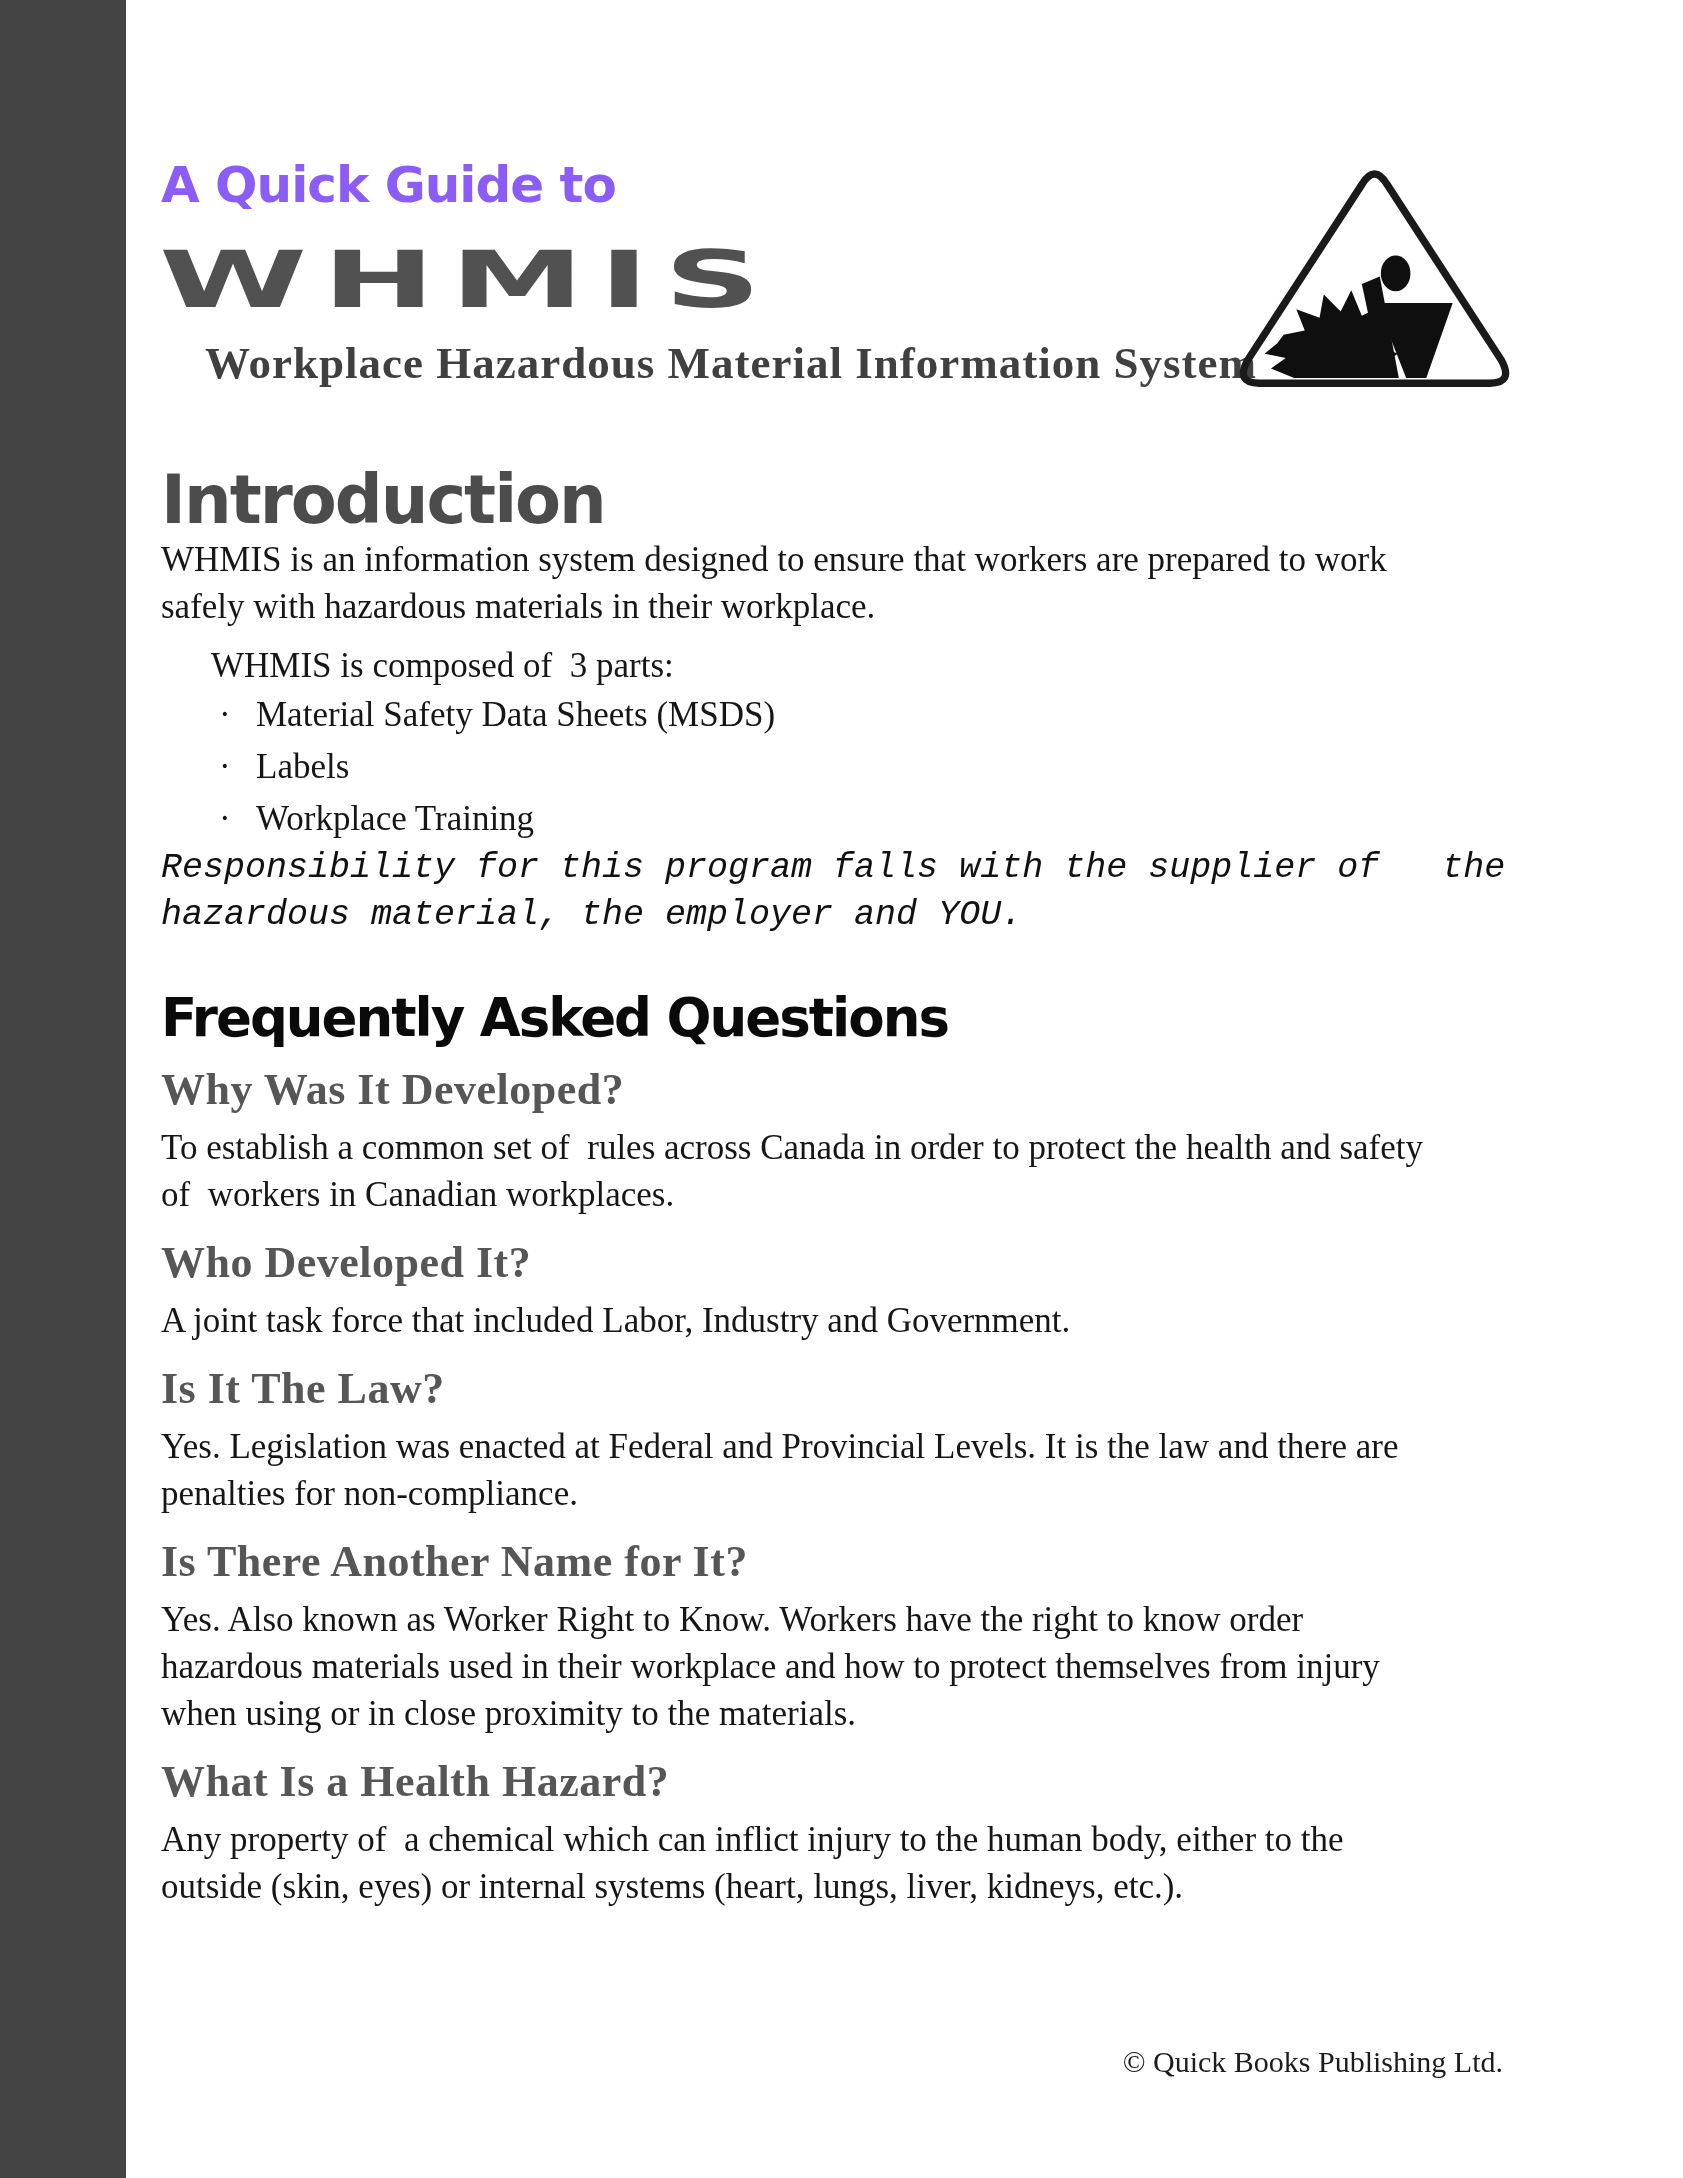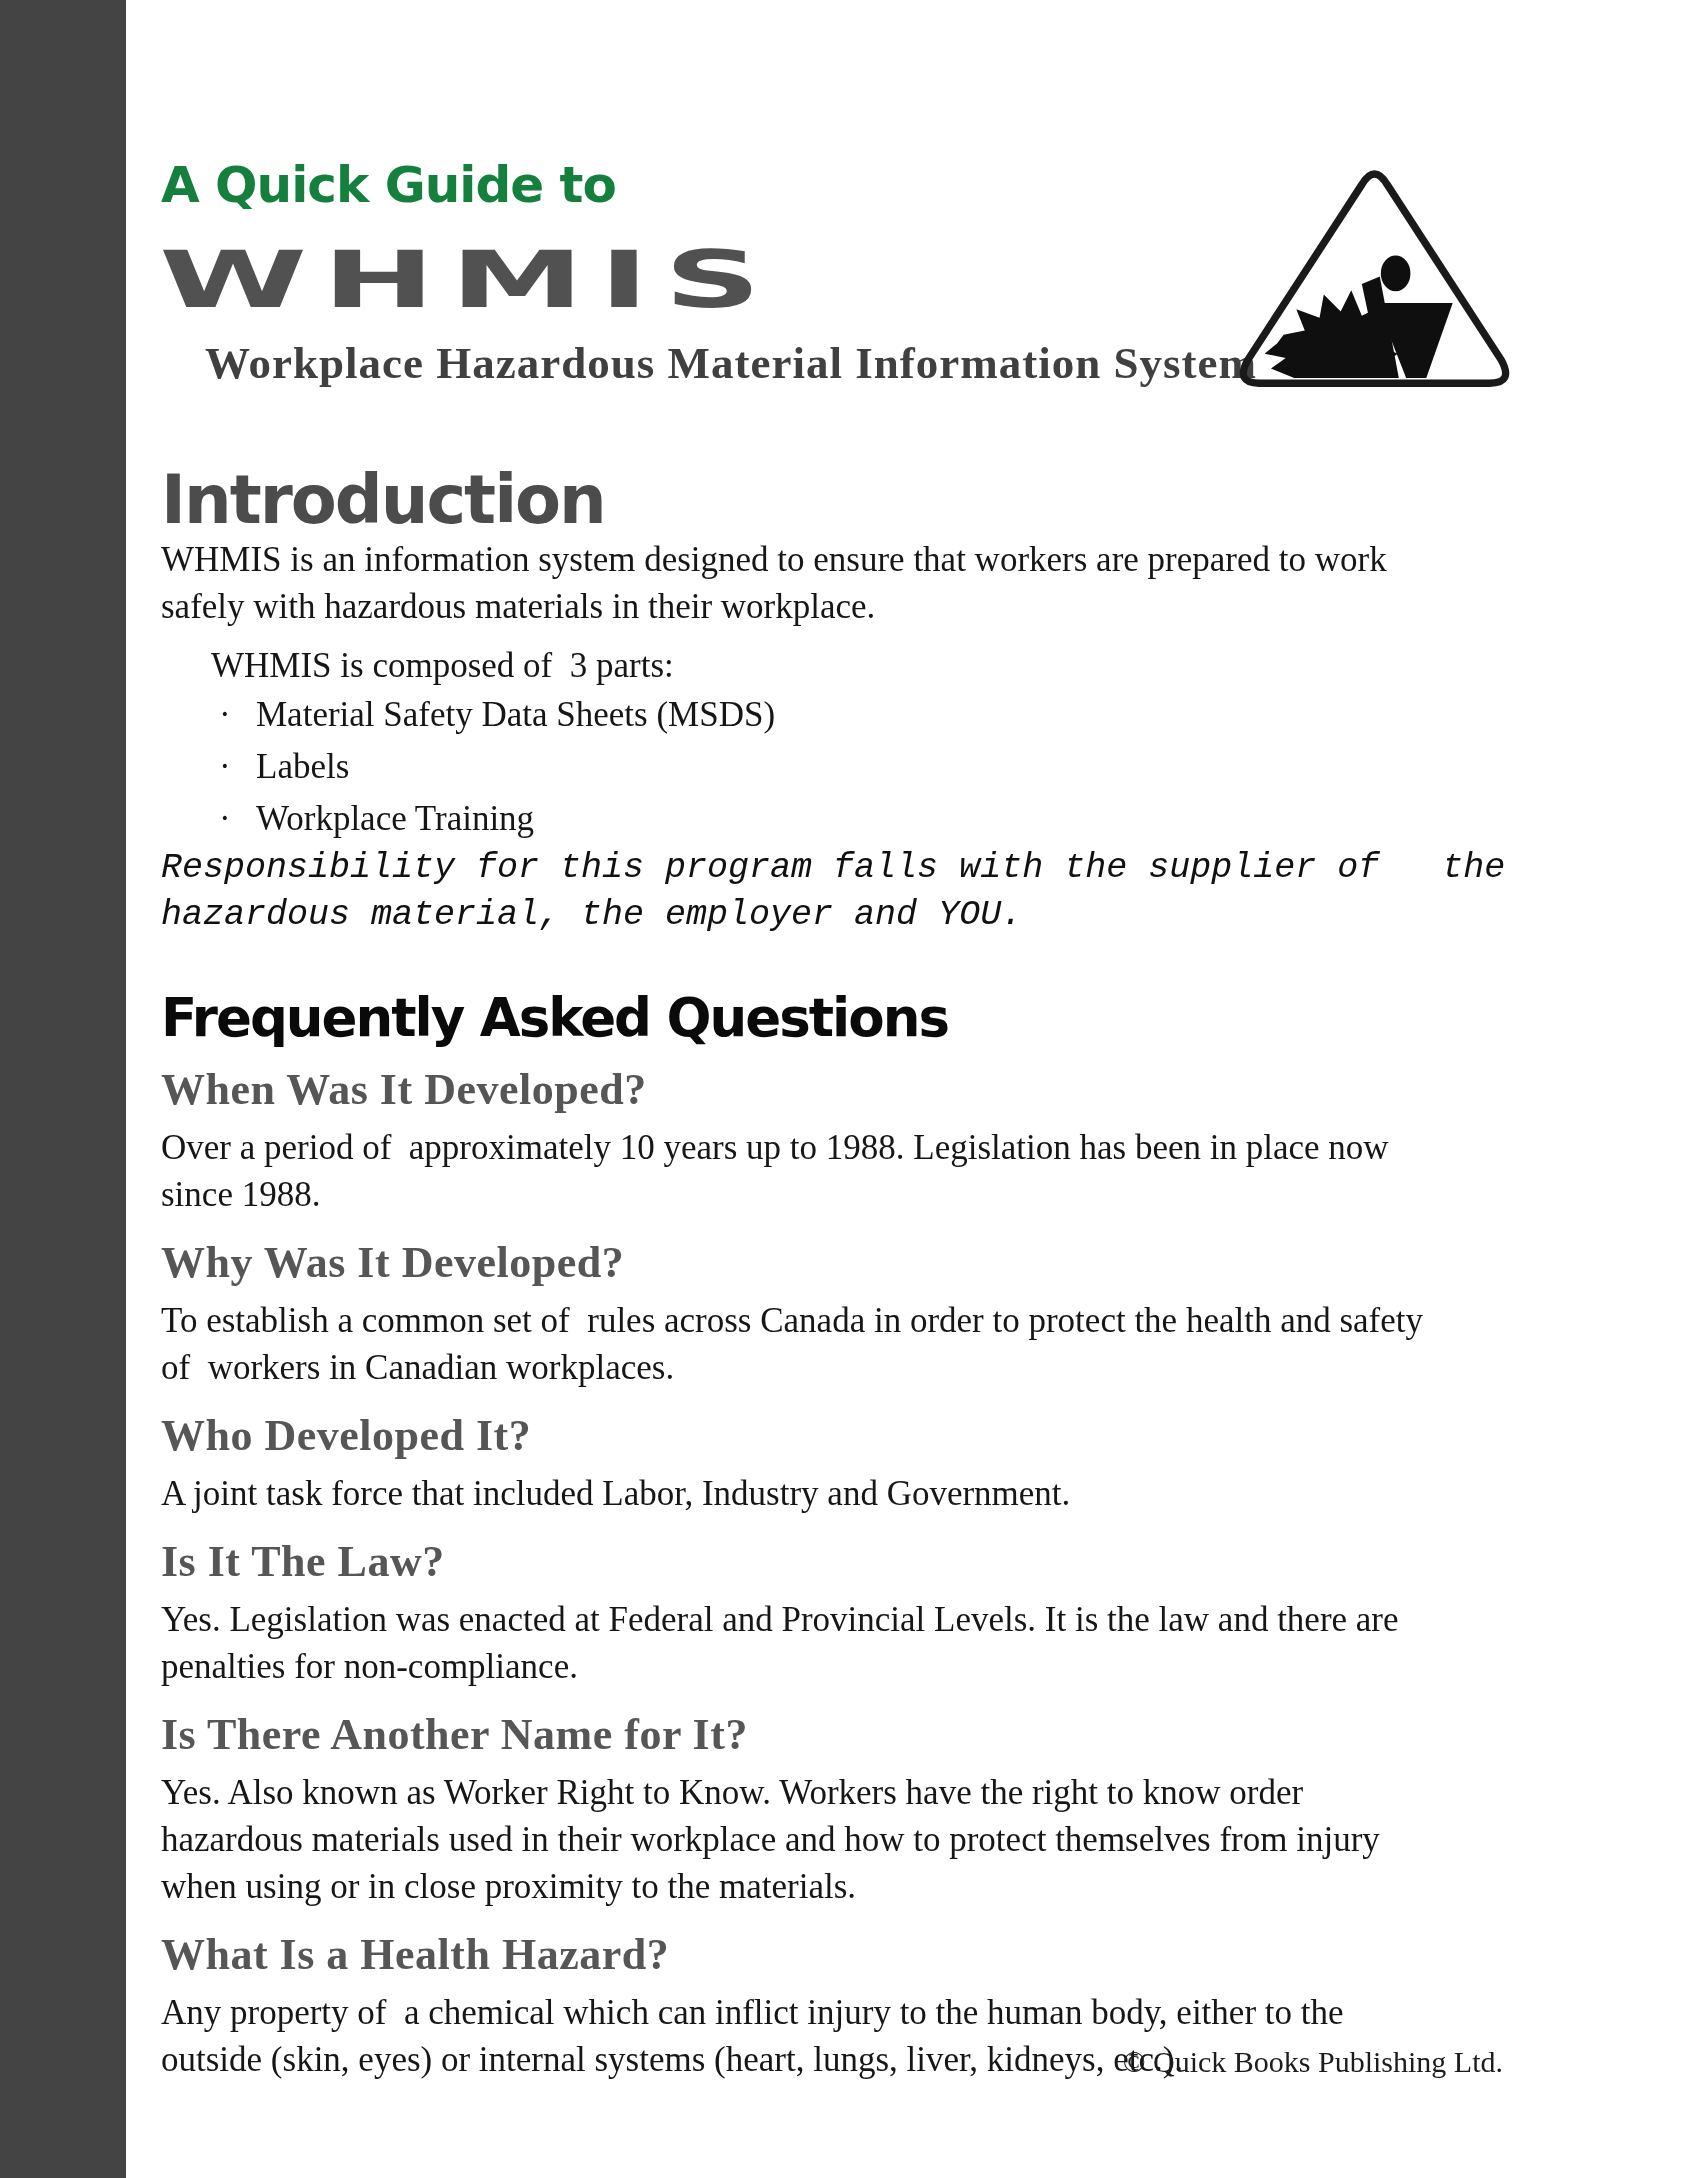--- a/index.html
+++ b/index.html
@@ -6,21 +6,21 @@
   body{
     width:1683px;height:2178px;position:relative;background:#ffffff;
     font-family:"Liberation Serif",serif;overflow:hidden;
   }
   .sidebar{
     position:absolute;left:0;top:0;width:126px;height:2178px;background:#444444;
   }
   .eyebrow{
     position:absolute;left:161px;top:156px;
     font-family:"DejaVu Sans",sans-serif;font-weight:bold;font-size:50px;
-    letter-spacing:-1px;color:#15803d;white-space:nowrap;
+    letter-spacing:-1px;color:#8b5cf6;white-space:nowrap;
   }
   .whmis{
     position:absolute;left:159px;top:241px;
     font-family:"DejaVu Sans",sans-serif;font-weight:bold;font-size:79px;
     color:#515151;letter-spacing:9px;transform:scaleX(1.70);transform-origin:left top;
     white-space:nowrap;line-height:79px;
   }
   .subtitle{
     position:absolute;left:161px;top:337px;
     font-family:"Liberation Serif",serif;font-weight:bold;font-size:45px;
@@ -97,27 +97,20 @@
       <div class="bullet-row"><span class="bullet-dot">·</span><span>Labels</span></div>
       <div class="bullet-row"><span class="bullet-dot">·</span><span>Workplace Training</span></div>
     </div>
 
   <div class="note">Responsibility for this program falls with the supplier of   the hazardous material, the employer and YOU.</div>
 
   <h2 class="h-faq">Frequently Asked Questions</h2>
 
   <div id="faq-sections">
       <div class="faq-section">
-        <h3 class="faq-question">When Was It Developed?</h3>
-        <div class="answer">
-          <div class="body-line">Over a period of  approximately 10 years up to 1988. Legislation has been in place now</div>
-          <div class="body-line">since 1988.</div>
-        </div>
-      </div>
-      <div class="faq-section">
         <h3 class="faq-question">Why Was It Developed?</h3>
         <div class="answer">
           <div class="body-line">To establish a common set of  rules across Canada in order to protect the health and safety</div>
           <div class="body-line">of  workers in Canadian workplaces.</div>
         </div>
       </div>
       <div class="faq-section">
         <h3 class="faq-question">Who Developed It?</h3>
         <div class="answer">
           <div class="body-line">A joint task force that included Labor, Industry and Government.</div>

